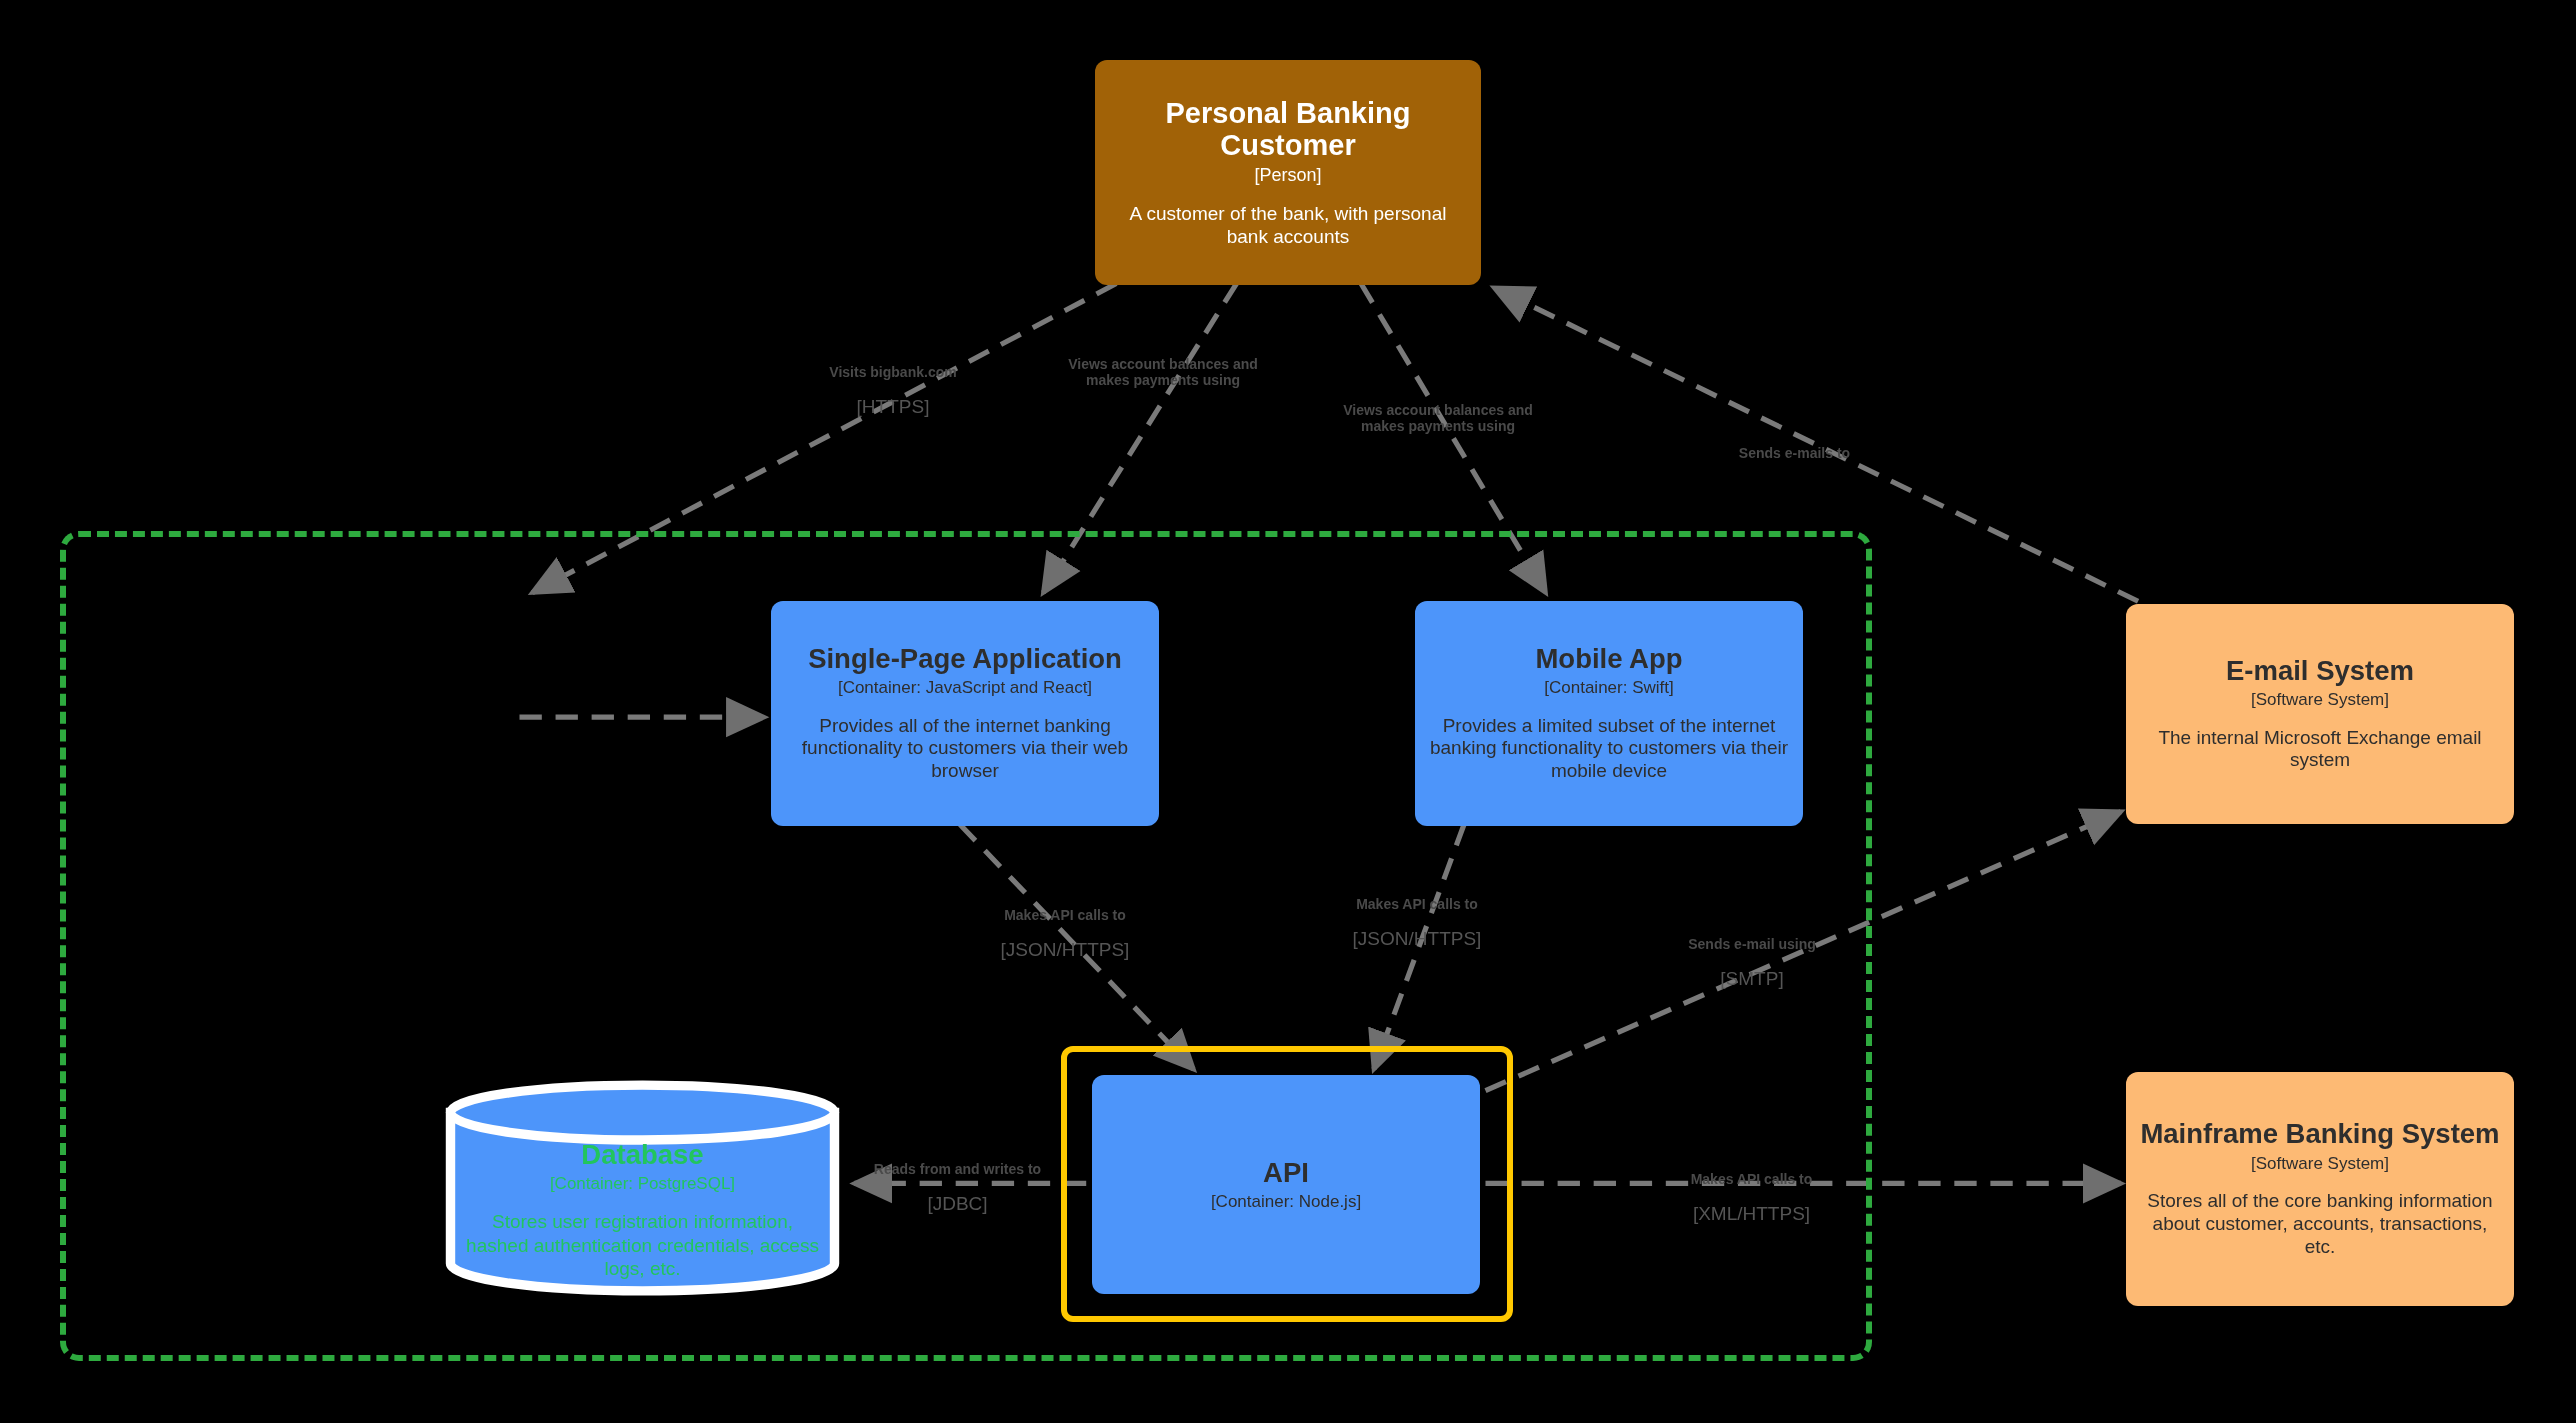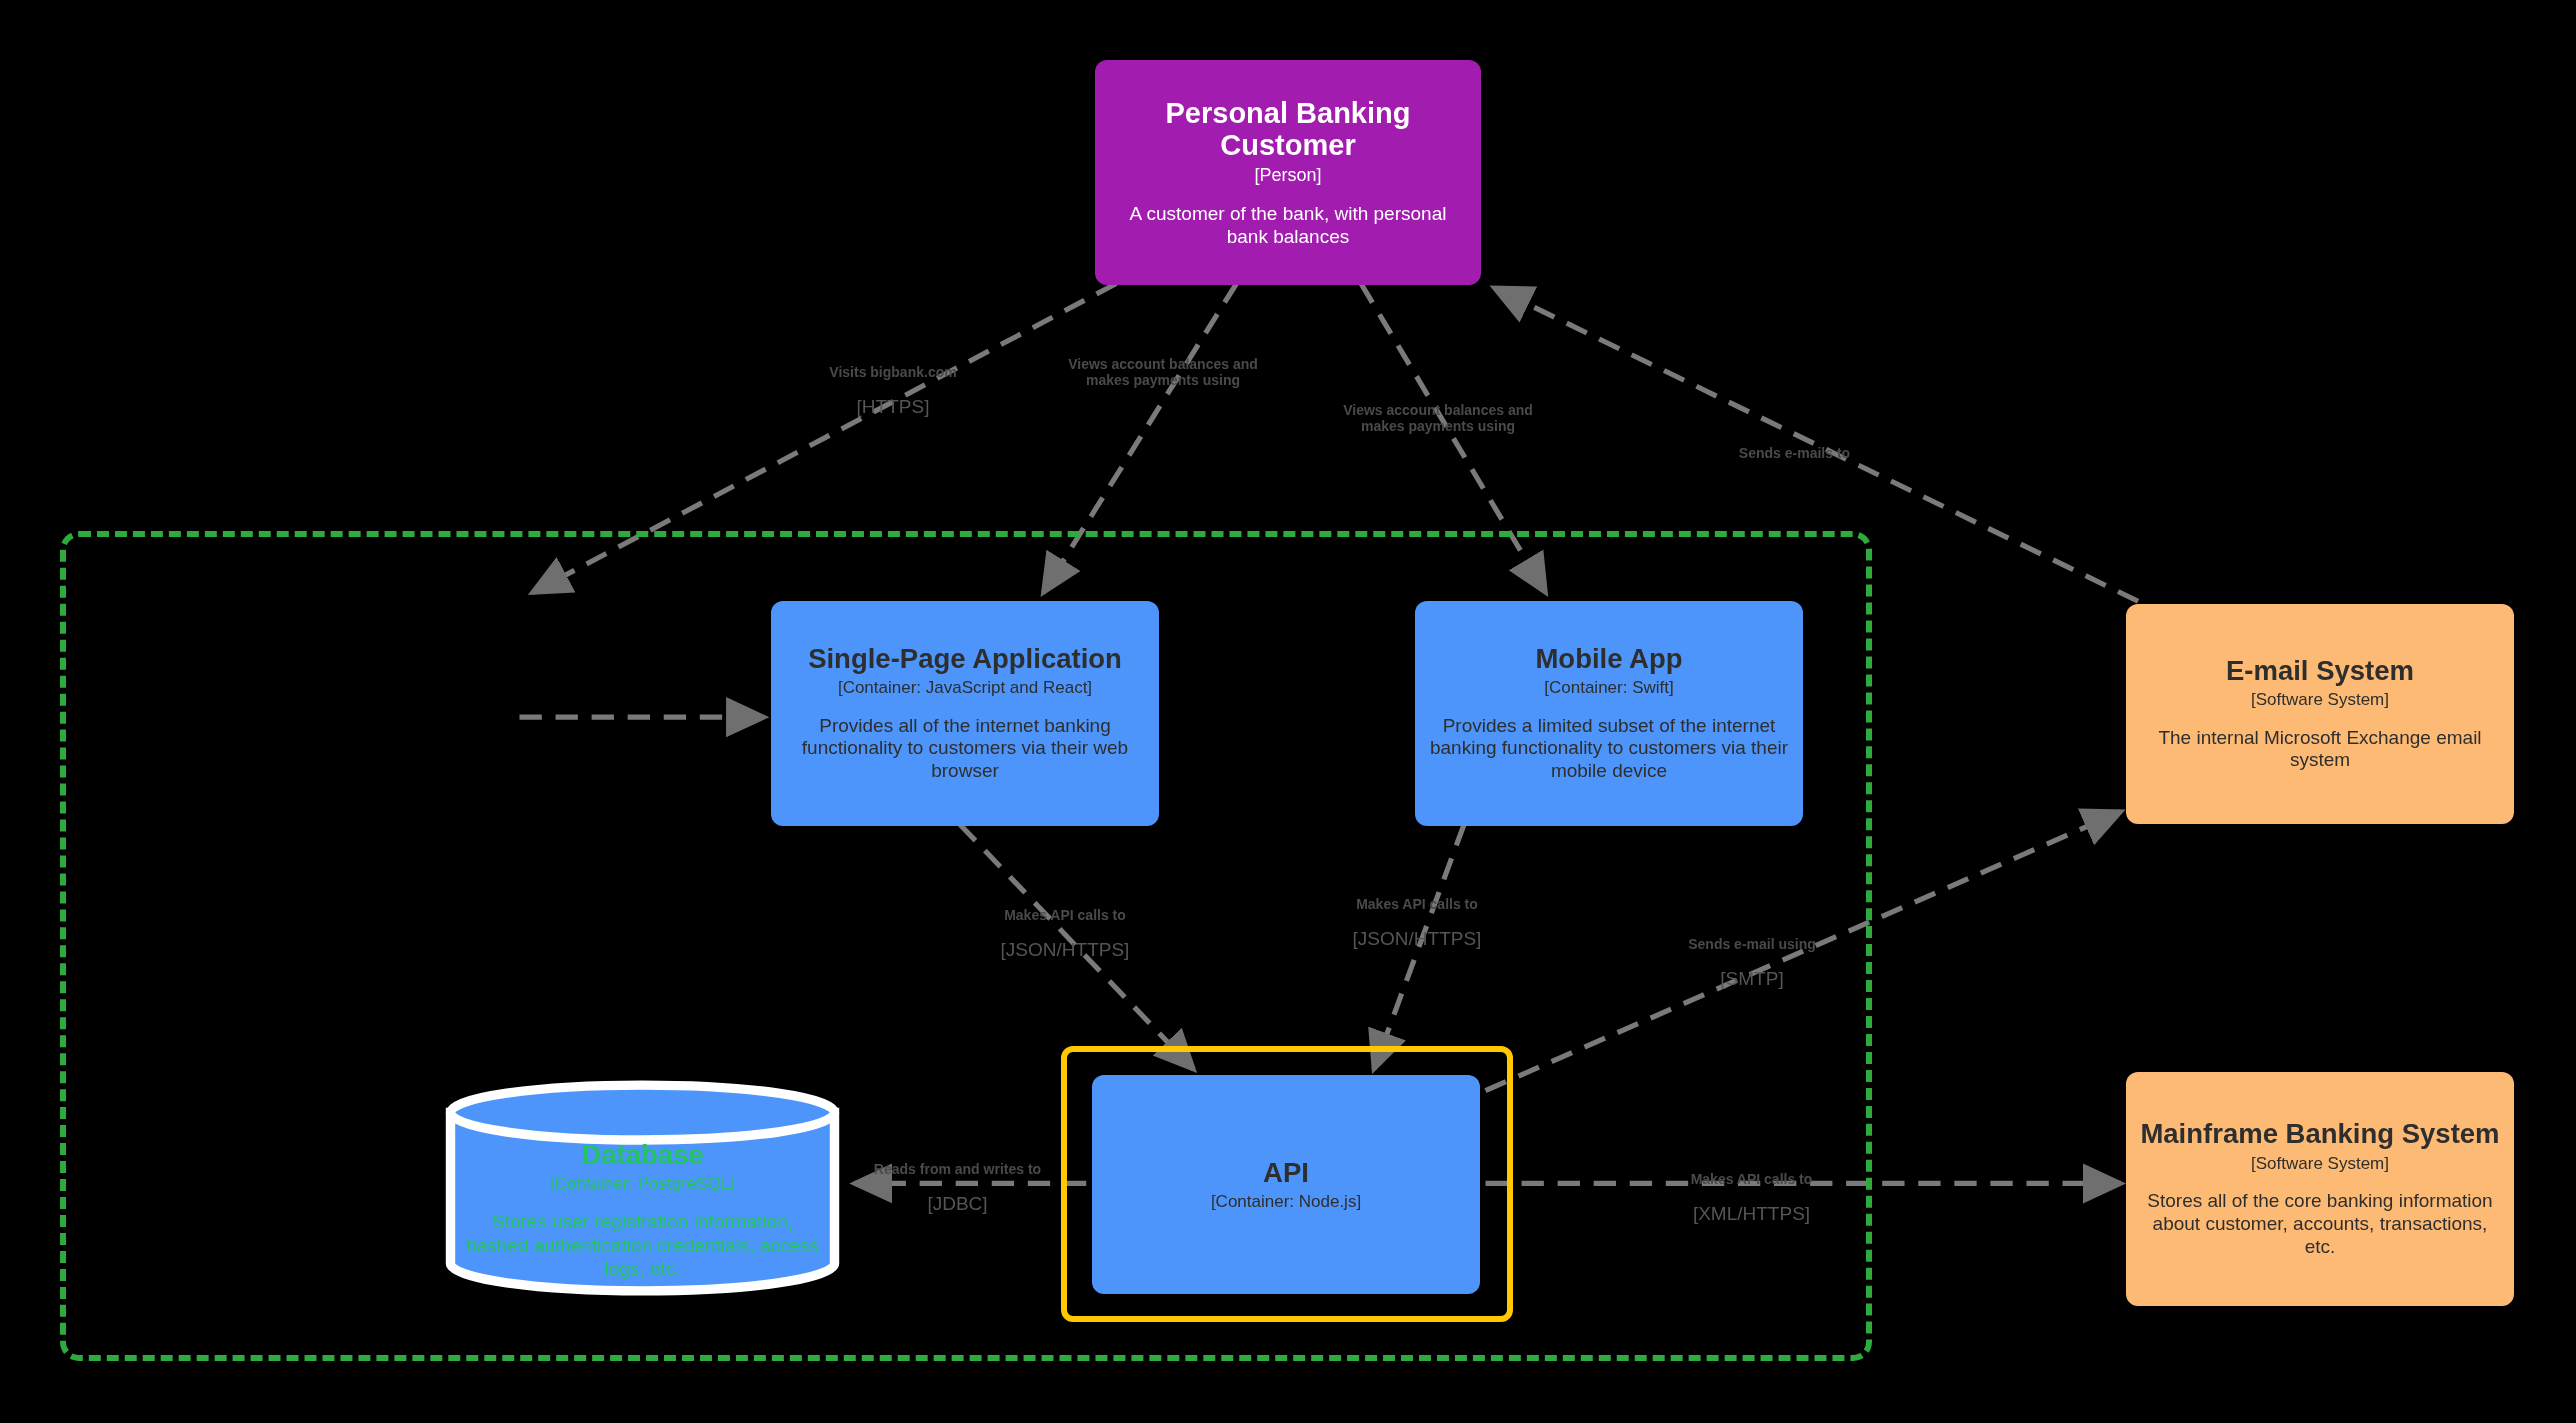--- a/index.html
+++ b/index.html
@@ -55,21 +55,21 @@
     margin: 3.4px 0 0 0;
     line-height: 1.15;
   }
   .node .n-desc {
     margin: 17px 0 0 0;
     line-height: 1.2;
   }
 
   
   .node.person {
-    background: #a21caf;
+    background: #a16207;
     color: #ffffff;
   }
   .node.person .n-title { font-size: 29px; }
   .node.person .n-type  { font-size: 18px; font-weight: normal; }
   .node.person .n-desc  { font-size: 19px; font-weight: normal; }
 
   
   .node.container {
     background: #4d95fa;
     color: #2e2e2e;
@@ -176,21 +176,21 @@
 
       <path d="M1730,1378 L2470,1378"></path>
     </g>
   </svg>
 
   <div class="boundary" style="left:60px; top:531px; width:1812px; height:830px;"></div>
 
   <div class="node person" style="left:1095px; top:60px; width:386px; height:225px;">
     <p class="n-title">Personal Banking Customer</p>
     <p class="n-type">[Person]</p>
-    <p class="n-desc">A customer of the bank, with personal bank balances</p>
+    <p class="n-desc">A customer of the bank, with personal bank accounts</p>
   </div>
 
 
   <div class="node container" style="left:1415px; top:601px; width:388px; height:225px;">
     <p class="n-title">Mobile App</p>
     <p class="n-type">[Container: Swift]</p>
     <p class="n-desc">Provides a limited subset of the internet banking functionality to customers via their mobile device</p>
   </div>
 
   <div class="node container" style="left:771px; top:601px; width:388px; height:225px;">

